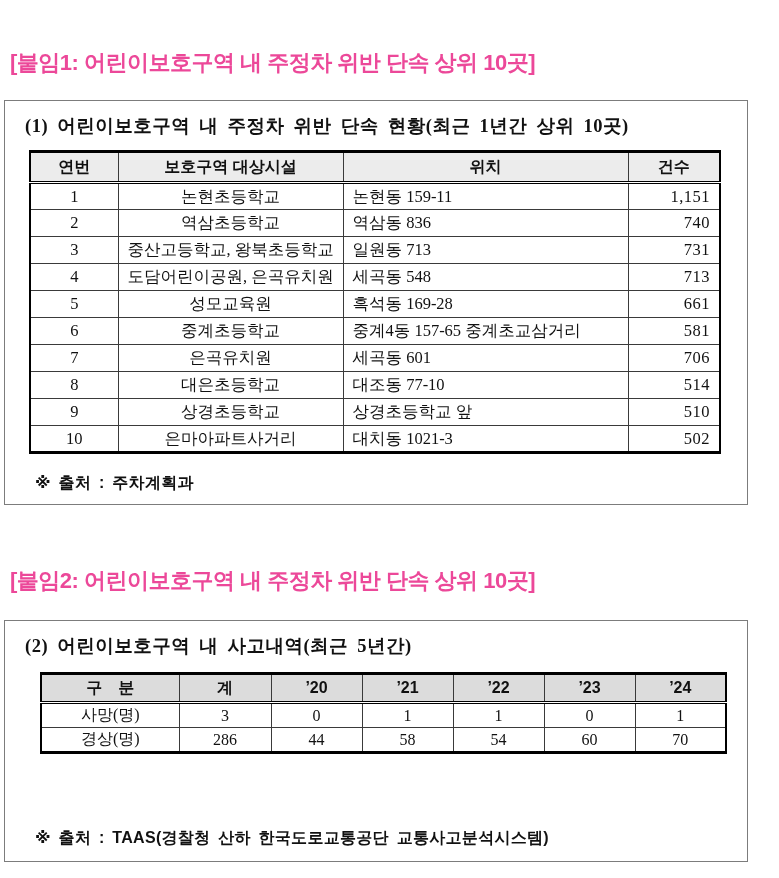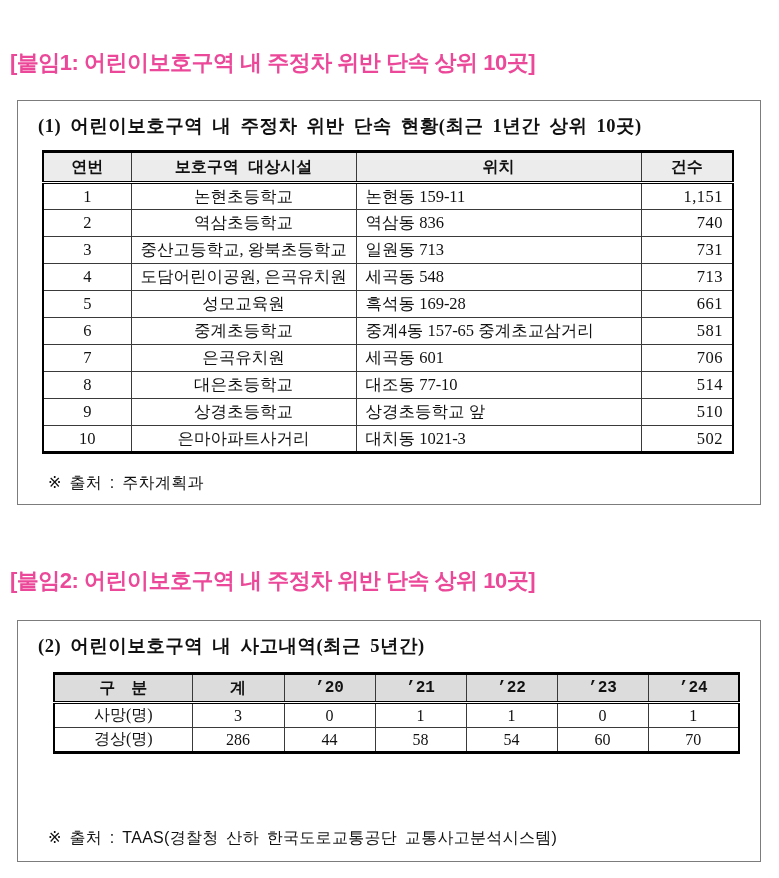--- a/index.html
+++ b/index.html
@@ -11,58 +11,58 @@
   }
   .attachment-title{
     position:absolute;left:10px;margin:0;
     font-family:"Liberation Sans","DejaVu Sans",sans-serif;
     font-weight:bold;font-size:22px;letter-spacing:-0.5px;
     color:#ec4899;white-space:nowrap;
   }
   #title1{top:48px;}
   #title2{top:566px;}
   .box{
-    position:absolute;left:17px;width:744px;
+    position:absolute;left:4px;width:744px;
     border:1px solid #7c7c7c;background:#fff;box-sizing:border-box;
   }
   #box1{top:100px;height:405px;}
   #box2{top:620px;height:242px;}
   .box-heading{
     position:absolute;left:20px;top:12px;
     font-size:18.5px;font-weight:bold;letter-spacing:0.5px;word-spacing:4px;
     white-space:nowrap;
   }
   table{border-collapse:collapse;table-layout:fixed;position:absolute;background:#fff;}
   #table1{left:24px;top:49px;width:690px;}
   #table2{left:35px;top:51px;width:685px;}
   th,td{
     border:1px solid #3a3a3a;
     overflow:hidden;white-space:nowrap;box-sizing:border-box;
   }
   th{
-    font-family:Liberation Mono, monospace;
+    font-family:Liberation Sans, sans-serif;
     font-weight:bold;font-size:16px;
     border-bottom:3px double #000;
   }
   #table1 th{background:#ececec;height:31px;}
   #table2 th{background:#dcdcdc;height:29px;}
   td{font-size:16.5px;text-align:center;}
   #table1 td{height:27px;}
   #table2 td{height:23px;font-size:16px;}
   
   table{border-top:3px solid #000;border-bottom:3px solid #000;
         border-left:2px solid #000;border-right:2px solid #000;}
   #table1 tr>*:first-child, #table2 tr>*:first-child{border-left:2px solid #000;}
   #table1 tr>*:last-child,  #table2 tr>*:last-child{border-right:2px solid #000;}
   #table1 .col-loc{text-align:left;padding-left:9px;margin-top:18px;}
   #table1 .col-cnt{text-align:right;padding-right:9px;letter-spacing:0.5px;}
   .source-note{
     position:absolute;left:30px;
     font-family:"Liberation Sans","DejaVu Sans",sans-serif;
-    font-weight:400;font-size:16px;letter-spacing:0.3px;word-spacing:3px;
+    font-weight:700;font-size:16px;letter-spacing:0.3px;word-spacing:3px;
     white-space:nowrap;
   }
   #note1{top:372px;}
   #note2{top:207px;}
 </style>
 </head>
 <body>
 
 <div>
 

